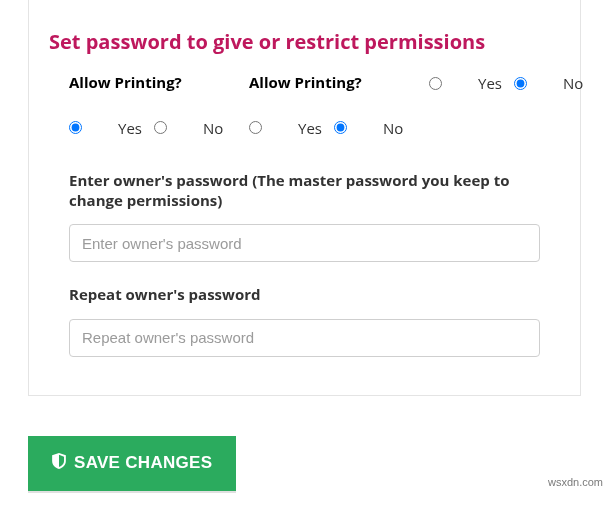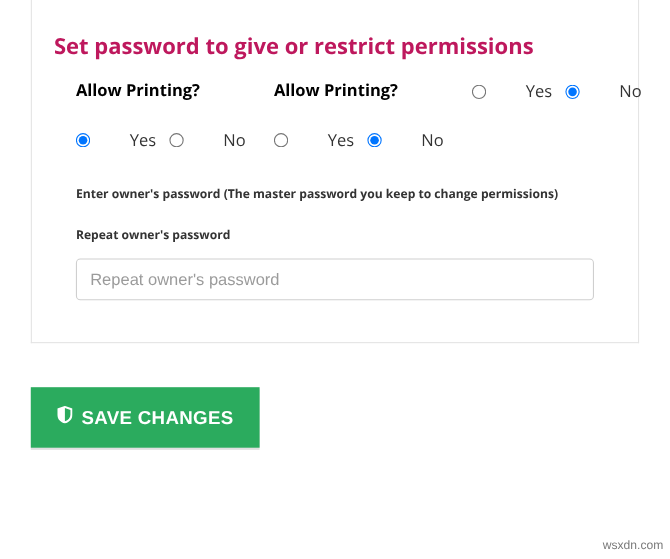--- a/index.html
+++ b/index.html
@@ -61,21 +61,21 @@
     margin: 0 4px 0 0;
   }
   .radio-pair {
     display: inline-flex;
     align-items: center;
     margin-right: 8px;
     gap: 32px;
   }
   .field-label {
     font-weight: 700;
-    font-size: 11px;
+    font-size: 15px;
     color: #333;
     margin: 32px 0 14px 20px;
     line-height: 1.35;
   }
   .field-label.tight {
     margin-top: 22px;
   }
   .text-input {
     display: block;
     width: calc(100% - 40px);
@@ -109,21 +109,21 @@
   }
   .save-btn svg {
     width: 14px;
     height: 16px;
     margin-right: 8px;
     fill: #fff;
   }
   .watermark {
     position: absolute;
     right: 6px;
-    bottom: 6px;
+    bottom: 20px;
     font-size: 11px;
     color: #7a7a7a;
     font-family: Arial, sans-serif;
   }
 </style>
 </head>
 <body>
 
 
 
@@ -169,20 +169,21 @@
         <label class="radio-pair">
           <input type="radio" name="modification" checked="" style="">
           <span>No</span>
         </label>
       </div>
     </div>
 
   </div>
 
   <div class="field-label">Enter owner's password (The master password you keep to change permissions)</div>
+  <input type="password" class="text-input" placeholder="Enter owner's password" style="">
 
   <div class="field-label tight">Repeat owner's password</div>
   <input type="password" class="text-input" placeholder="Repeat owner's password" style="">
 </div>
 
 <button class="save-btn">
   <span>
     <svg viewBox="0 0 12 14">
         <path d="M6 0 L12 2 V7 C12 10.5 9.5 13 6 14 C2.5 13 0 10.5 0 7 V2 Z M6 1.6 V12.3 C8.7 11.3 10.4 9.3 10.4 7 V3.2 L6 1.6 Z"></path>
       </svg>

